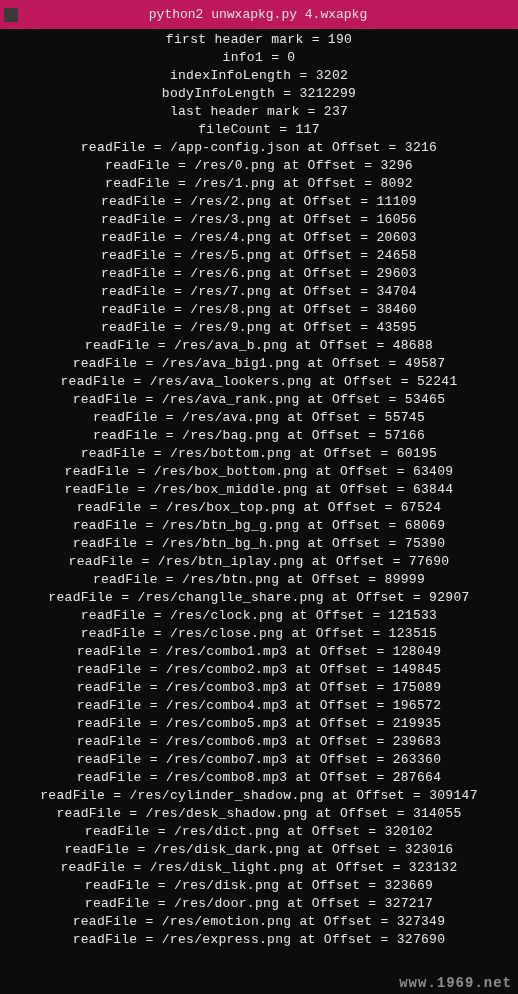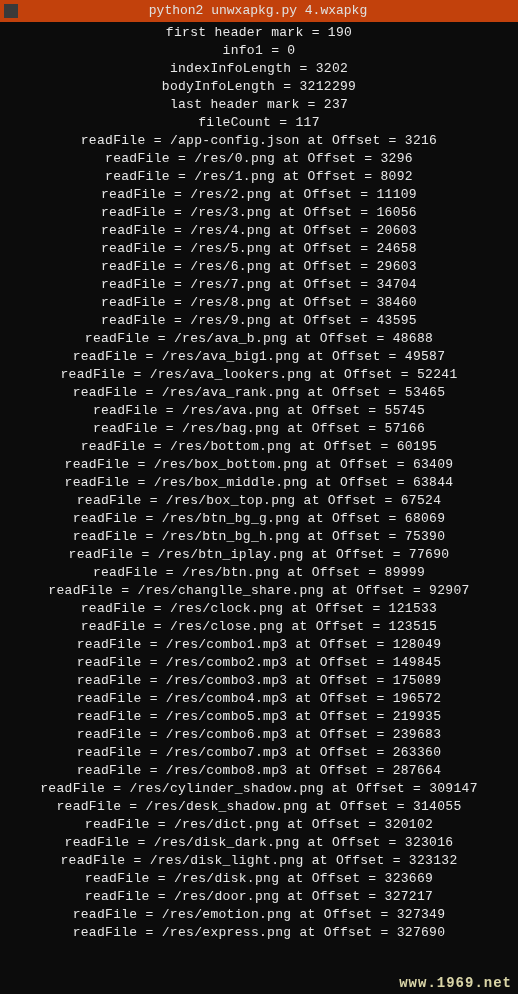--- a/index.html
+++ b/index.html
@@ -19,22 +19,22 @@
       position: relative;
     }
     .terminal {
       padding: 2px 4px;
       white-space: pre;
       text-align: center;
     }
     .title-bar {
       display: flex;
       align-items: center;
-      height: 22px;
-      background: #c2410c;
+      height: 29px;
+      background: #be185d;
       padding: 0 4px;
     }
     .title-icon {
       width: 14px;
       height: 14px;
       background: #3a3a3a;
       margin-right: 4px;
       display: inline-block;
     }
     .title-text {
@@ -45,21 +45,21 @@
       padding-right: 20px;
     }
     .line {
       color: #e8e8e8;
       letter-spacing: 0.3px;
     }
     .watermark {
       position: absolute;
       bottom: 2px;
       right: 6px;
-      color: #fef9c3;
+      color: #a3a3a3;
       font-size: 14px;
       font-weight: bold;
       opacity: 0.85;
       letter-spacing: 1px;
     }
   </style>
 </head>
 <body>
 
 <div class="title-bar">

